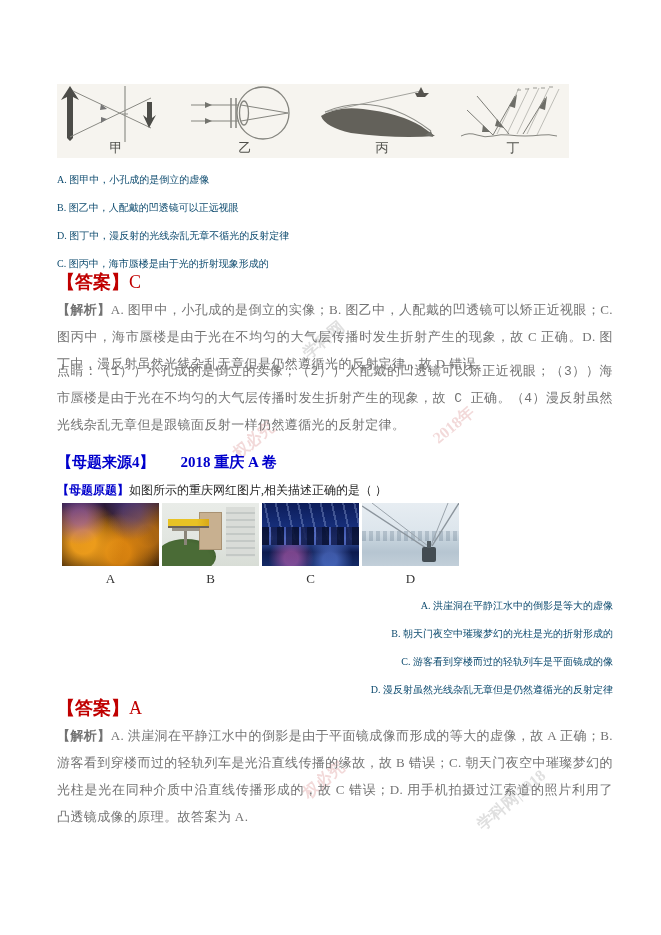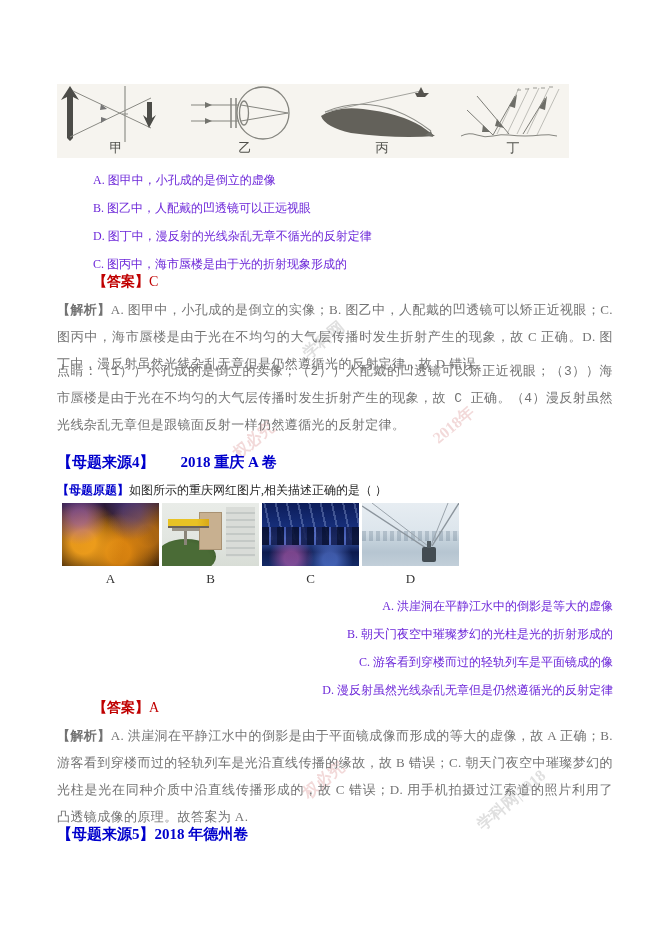--- a/index.html
+++ b/index.html
@@ -6,22 +6,22 @@
   .page{position:relative;width:661px;height:935px;background:#ffffff;overflow:hidden;
         font-family:"Liberation Serif","DejaVu Serif",serif;color:#262626;}
   
   .figure-strip{position:absolute;top:84px;left:57px;width:512px;height:74px;
         background:#f6f4ef;display:flex;justify-content:space-between;}
   .diagram{position:relative;height:74px;display:flex;flex-direction:column;align-items:center;}
   .diagram svg{display:block;}
   .fig-label{font-size:13px;color:#4f4f4a;line-height:12px;margin-top:-2px;}
   
   .abs{position:absolute;left:57px;width:556px;}
-  .optline{font-size:12px;line-height:28px;color:#6d28d9;white-space:nowrap;margin-left:36px;}
-  .ansline{font-size:14px;line-height:22px;color:#c00000;margin-left:36px;}
+  .optline{font-size:10px;line-height:28px;color:#0c4a6e;white-space:nowrap;}
+  .ansline{font-size:18px;line-height:22px;color:#c00000;}
   .ansline .lbl{font-weight:bold;}
   .redpara{font-size:13px;line-height:27px;color:#737373;text-align:justify;letter-spacing:.4px;margin:0;}
   .redpara .lbl{font-weight:bold;}
   .bluehead{font-size:15px;line-height:20px;color:#0000cc;font-weight:bold;}
   .bluehead .gap{display:inline-block;width:26px;}
   .stemline{font-size:12px;line-height:22px;color:#262626;}
   .stemline .lbl{color:#0000cc;font-weight:bold;}
   
   .photos{position:absolute;top:503px;left:62px;width:402px;}
   .photo-row{display:flex;}
@@ -219,17 +219,14 @@
   </div>
 
   <div class="abs ansline" style="top:697px;">
     <span class="lbl">【答案】</span><span>A</span>
   </div>
 
   <p class="abs redpara" style="top:722px;">
     <span class="lbl">【解析】</span><span>A. 洪崖洞在平静江水中的倒影是由于平面镜成像而形成的等大的虚像，故 A 正确；B. 游客看到穿楼而过的轻轨列车是光沿直线传播的缘故，故 B 错误；C. 朝天门夜空中璀璨梦幻的光柱是光在同种介质中沿直线传播形成的，故 C 错误；D. 用手机拍摄过江索道的照片利用了凸透镜成像的原理。故答案为 A.</span>
   </p>
 
-  <div class="abs bluehead" style="top:824px;">
-    <span>【母题来源5】</span><span>2018 年德州卷</span>
-  </div>
 
 </div>
 
 </body></html>

